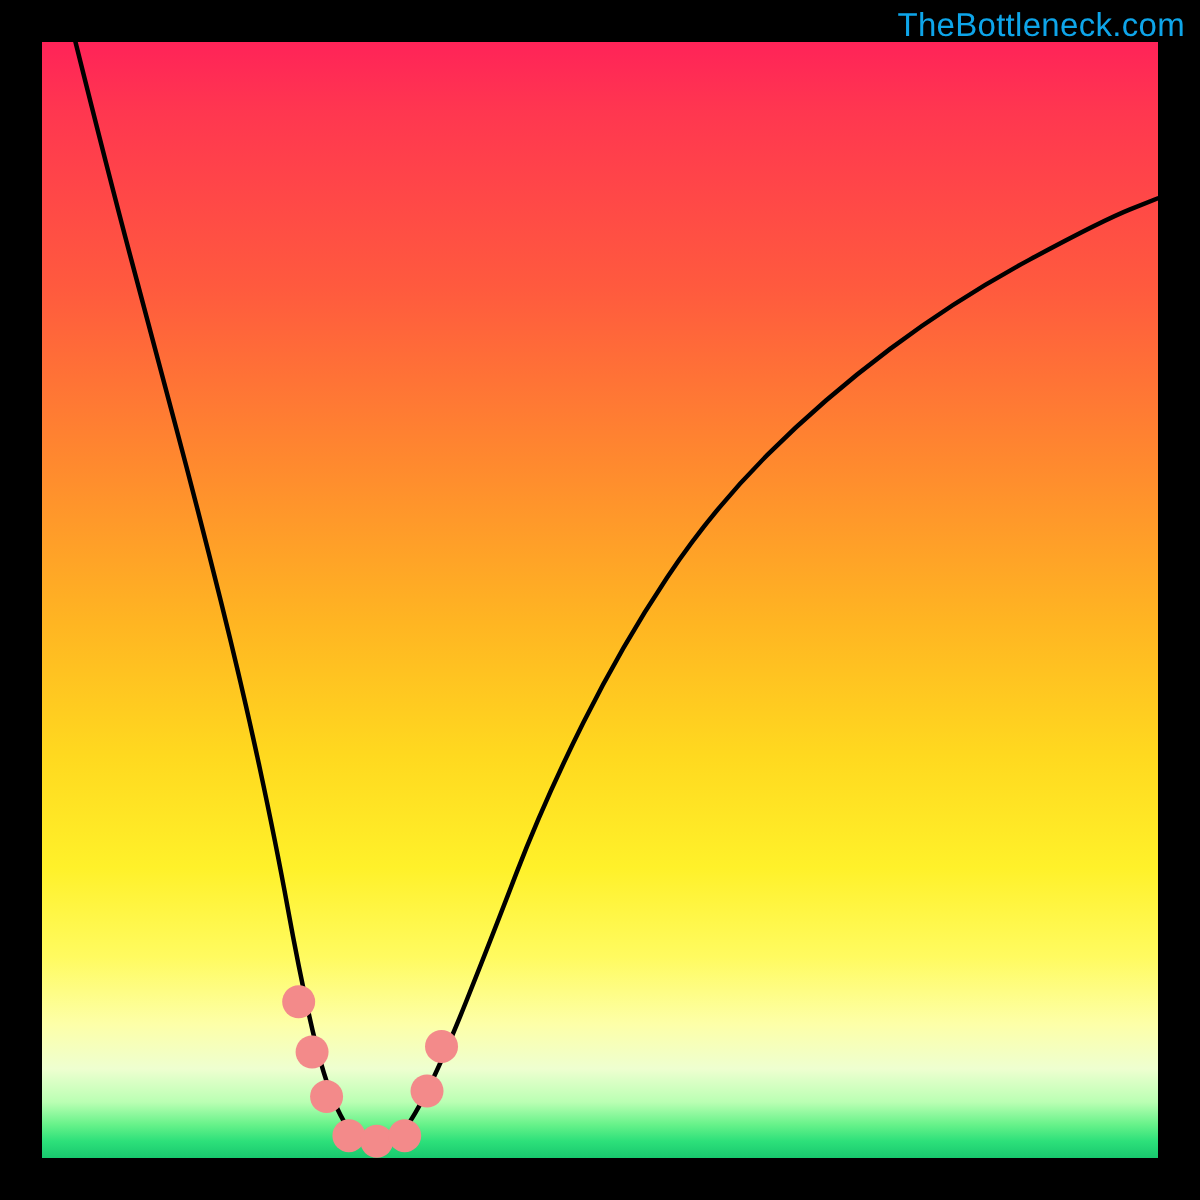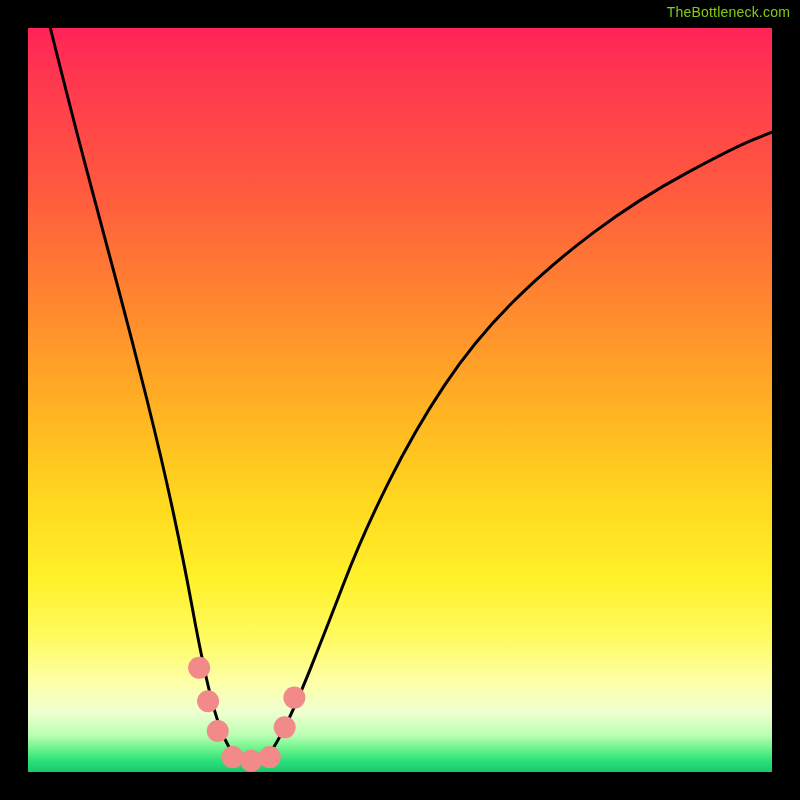--- a/index.html
+++ b/index.html
@@ -41,22 +41,22 @@
       #baffb3 95%,
       #67f28a 97%,
       #2de07a 98.5%,
       #18c86e 100%
     );
   }
   .watermark {
     position: absolute;
     top: 4px;
     right: 10px;
-    color: #84cc16;
-    font-size: 14px;
+    color: #0ea5e9;
+    font-size: 22px;
     letter-spacing: 0.2px;
     font-weight: 500;
     user-select: none;
   }
   svg.curve {
     position: absolute;
     top: 0;
     left: 0;
     width: 744px;
     height: 744px;

